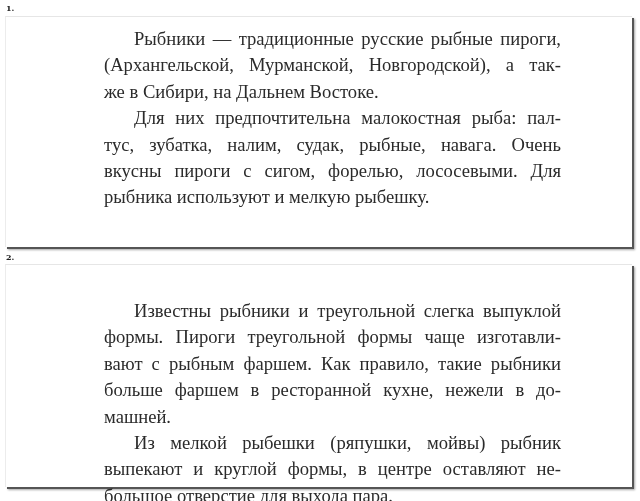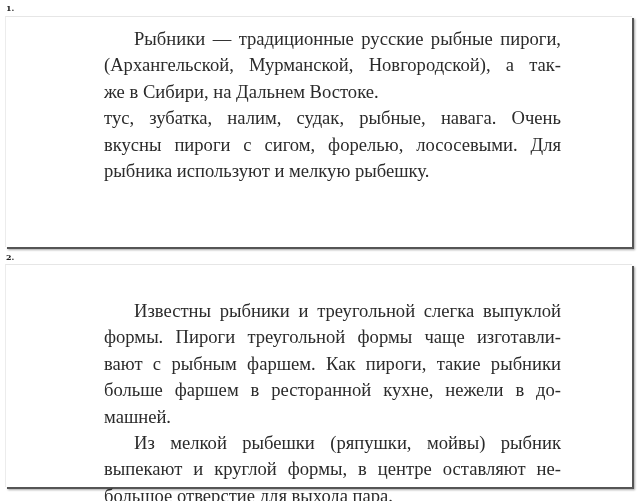--- a/index.html
+++ b/index.html
@@ -54,31 +54,32 @@
   </style>
 </head>
 <body>
 
 <span class="num" style="top:3px">1.</span>
 <div class="box" id="box1">
   <div class="text">
     <span class="line indent">Рыбники — традиционные русские рыбные пироги,</span>
     <span class="line">(Архангельской, Мурманской, Новгородской), а так-</span>
     <span class="line last">же в Сибири, на Дальнем Востоке.</span>
+    <span class="line indent">Для них предпочтительна малокостная рыба: пал-</span>
     <span class="line">тус, зубатка, налим, судак, рыбные, навага. Очень</span>
     <span class="line">вкусны пироги с сигом, форелью, лососевыми. Для</span>
     <span class="line last">рыбника используют и мелкую рыбешку.</span>
   </div>
 </div>
 
 <span class="num" style="top:252px">2.</span>
 <div class="box" id="box2">
   <div class="text">
     <span class="line indent">Известны рыбники и треугольной слегка выпуклой</span>
     <span class="line">формы. Пироги треугольной формы чаще изготавли-</span>
-    <span class="line">вают с рыбным фаршем. Как пироги, такие рыбники</span>
+    <span class="line">вают с рыбным фаршем. Как правило, такие рыбники</span>
     <span class="line">больше фаршем в ресторанной кухне, нежели в до-</span>
     <span class="line last">машней.</span>
     <span class="line indent">Из мелкой рыбешки (ряпушки, мойвы) рыбник</span>
     <span class="line">выпекают и круглой формы, в центре оставляют не-</span>
     <span class="line last">большое отверстие для выхода пара.</span>
   </div>
 </div>
 
 </body></html>

